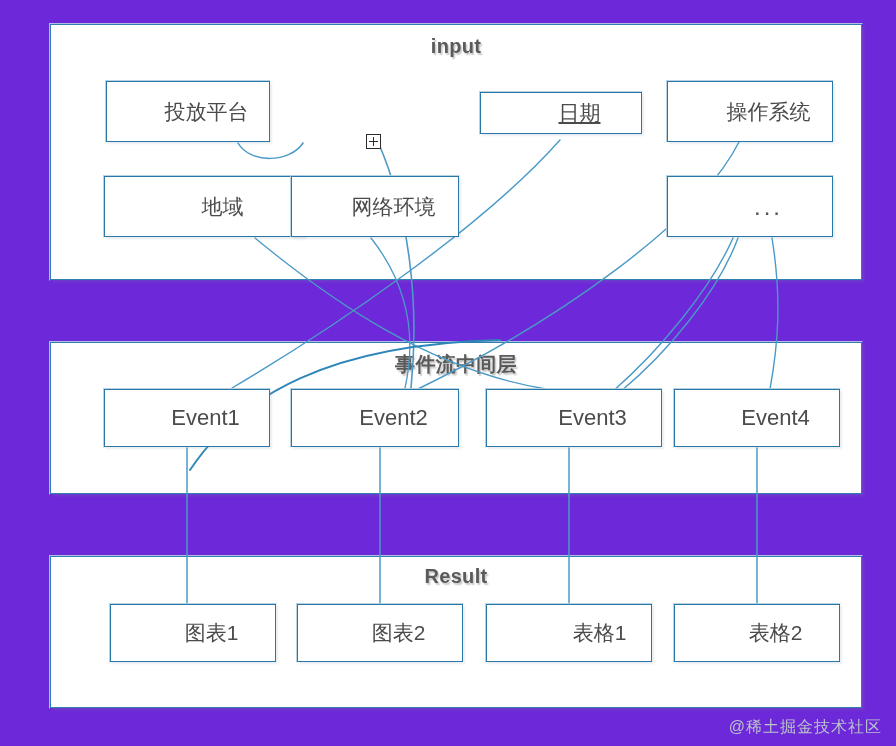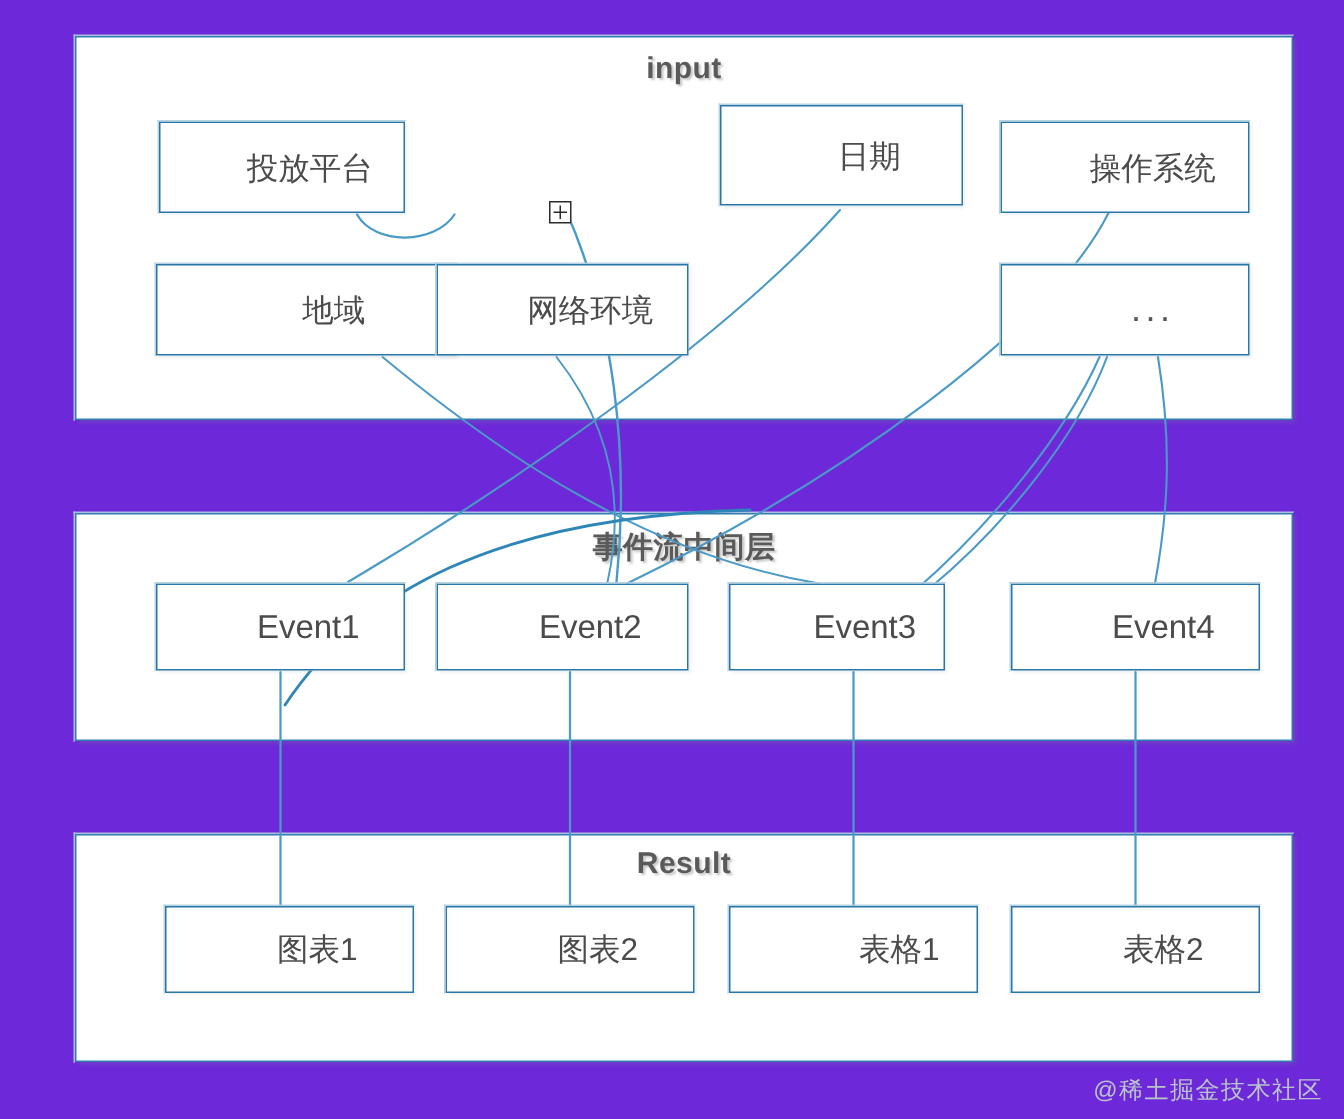--- a/index.html
+++ b/index.html
@@ -97,31 +97,31 @@
     border-bottom-color: transparent;
     pointer-events: none;
   }
   .node span { position: relative; z-index: 2; margin-left: 37px; }
   .node.latin { font-size: 22px; }
   .node.dots  { font-size: 24px; letter-spacing: 3px; color: #555; }
 
   
   #n-platform { left: 106px; top: 81px;  width: 164px; height: 61px; }
   #n-resource { left: 291px; top: 81px;  width: 168px; height: 61px; }
-  #n-date     { left: 480px; top: 70px;  width: 162px; height: 67px; }
+  #n-date     { left: 480px; top: 92px;  width: 162px; height: 42px; text-decoration: underline; }
   #n-os       { left: 667px; top: 81px;  width: 166px; height: 61px; }
   
   #n-region   { left: 104px; top: 176px; width: 200px; height: 61px; }
   #n-network  { left: 291px; top: 176px; width: 168px; height: 61px; }
   #n-more     { left: 667px; top: 176px; width: 166px; height: 61px; }
 
   
   #n-event1 { left: 104px; top: 389px; width: 166px; height: 58px; }
   #n-event2 { left: 291px; top: 389px; width: 168px; height: 58px; }
-  #n-event3 { left: 486px; top: 389px; width: 144px; height: 58px; }
+  #n-event3 { left: 486px; top: 389px; width: 176px; height: 58px; }
   #n-event4 { left: 674px; top: 389px; width: 166px; height: 58px; }
 
   
   #n-chart1 { left: 110px; top: 604px; width: 166px; height: 58px; }
   #n-chart2 { left: 297px; top: 604px; width: 166px; height: 58px; }
   #n-table1 { left: 486px; top: 604px; width: 166px; height: 58px; padding-left: 24px; }
   #n-table2 { left: 674px; top: 604px; width: 166px; height: 58px; }
 
   
   #plus-marker {

